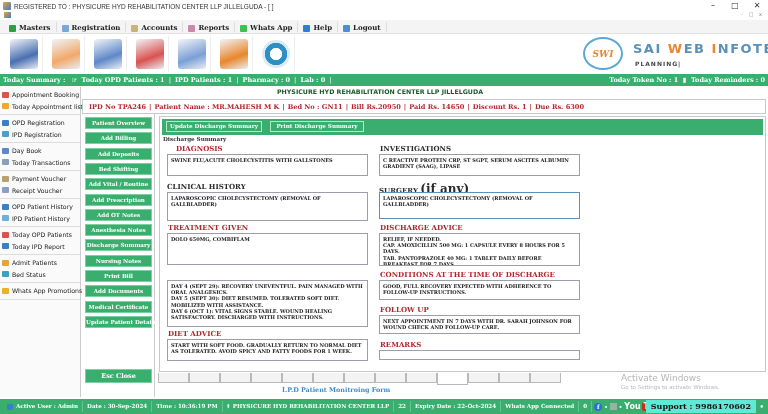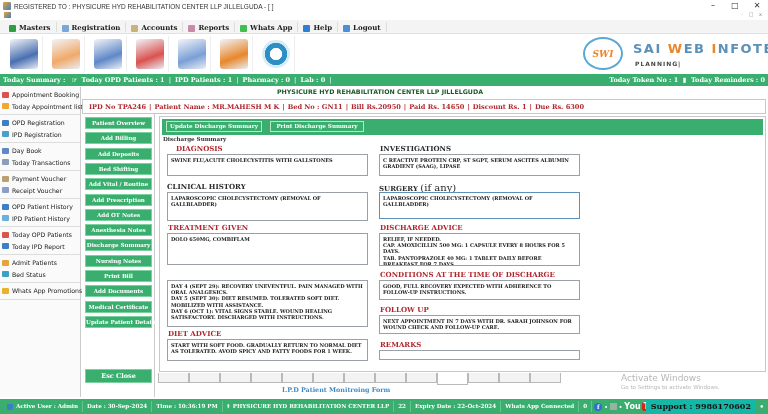--- a/index.html
+++ b/index.html
@@ -36,39 +36,39 @@
   .nav-btn.close { height: 14px; line-height: 12px; font-size: 6.5px; }
   .centertitle { position: absolute; left: 160px; top: 88px; width: 440px; text-align: center; font-family: "DejaVu Sans", sans-serif; font-weight: bold; font-size: 6.3px; color: #1a5a2a; }
   .patientbar { position: absolute; left: 82px; top: 99px; width: 684px; height: 15px; border: 1px solid #c8c8c8; background: #fff; display: flex; align-items: center; padding-left: 6px; color: #b0282e; font-weight: bold; font-size: 6.6px; white-space: nowrap; }
   .patientbar .bar { margin: 0 3px; color: #b0282e; }
   .mainpanel { position: absolute; left: 159px; top: 116px; width: 607px; height: 256px; border: 1px solid #c8c8c8; background: #fff; }
   .greenhead { position: absolute; left: 2px; top: 2px; width: 601px; height: 16px; background: #3aae6e; }
   .action-btn { position: absolute; top: 2px; height: 11px; background: #3aae6e; border: 1px solid #b8e6c8; color: #fff; font-size: 5.6px; font-weight: bold; text-align: center; line-height: 9px; }
   .subtitle { position: absolute; left: 3px; top: 19px; font-size: 5.6px; font-weight: bold; color: #333; }
   .section-label { position: absolute; font-weight: bold; font-size: 7px; color: #b0282e; white-space: nowrap; }
   .section-label.dark { color: #2a2a2a; }
-  .section-label .lite { font-weight: normal; font-size: 10px; }
+  .section-label .lite { font-weight: bold; font-size: 12px; }
   .field { position: absolute; border: 1px solid #9aa0a6; background: #fff; font-weight: bold; font-size: 5px; color: #222; padding: 2px 3px; line-height: 6.2px; overflow: hidden; }
   .field.focus { border-color: #5b91b8; }
   .tabstrip { position: absolute; left: 158px; top: 373px; width: 600px; height: 10px; display: flex; }
   .tab { width: 31px; height: 10px; border: 1px solid #b9b9b9; border-top: none; background: #f3f3f3; margin-right: 0; }
   .tab.active { background: #fff; height: 12px; }
   .form-link { position: absolute; left: 282px; top: 386px; font-size: 6.4px; font-weight: bold; color: #3c89c8; }
   .activate { position: absolute; left: 621px; top: 373px; font-family: "DejaVu Sans", sans-serif; color: #b7b7b7; }
   .activate .a1 { font-size: 9px; }
   .activate .a2 { font-size: 5.5px; margin-top: 1px; }
   .statusbar { position: absolute; left: 0; top: 399px; width: 768px; height: 15px; background: #3aae6e; color: #fff; font-weight: bold; font-size: 5.6px; display: flex; align-items: center; padding-left: 3px; white-space: nowrap; }
   .statusbar .cell { padding: 0 4px; border-right: 1px solid #66c48e; height: 11px; line-height: 11px; display: flex; align-items: center; }
   .statusbar .usericon { width: 6px; height: 6px; background: #3c7fc4; border-radius: 1px; margin-right: 3px; }
   .statusbar .fb { width: 8px; height: 8px; border-radius: 50%; background: #2e6fd1; color: #fff; font-size: 6px; text-align: center; line-height: 8px; margin: 0 2px; }
   .statusbar .tw { width: 7px; height: 7px; background: #9ab2a3; margin: 0 2px; }
   .statusbar .yt { display: flex; align-items: center; margin: 0 2px; font-family: "DejaVu Sans", sans-serif; font-weight: bold; font-size: 8px; }
   .statusbar .yt .you { color: #fff; }
   .statusbar .yt .tube { background: #d6241f; color: #fff; border-radius: 2px; padding: 0 2px; margin-left: 1px; }
-  .support { position: absolute; right: 12px; top: 1px; height: 13px; background: #14b8a6; color: #111; font-size: 8px; font-weight: bold; padding: 0 5px; line-height: 13px; }
+  .support { position: absolute; right: 12px; top: 1px; height: 13px; background: #5eead4; color: #111; font-size: 8px; font-weight: bold; padding: 0 5px; line-height: 13px; }
   .support-dot { position: absolute; right: 4px; top: 3px; color: #fff; font-size: 7px; }
 </style>
 </head>
 <body>
 
 <div class="titlebar">
   <div class="appicon"></div>
   <span class="title">REGISTERED TO : PHYSICURE HYD REHABILITATION CENTER LLP JILLELGUDA - [ ]</span>
   <div class="winctl">
     <span>–</span>

